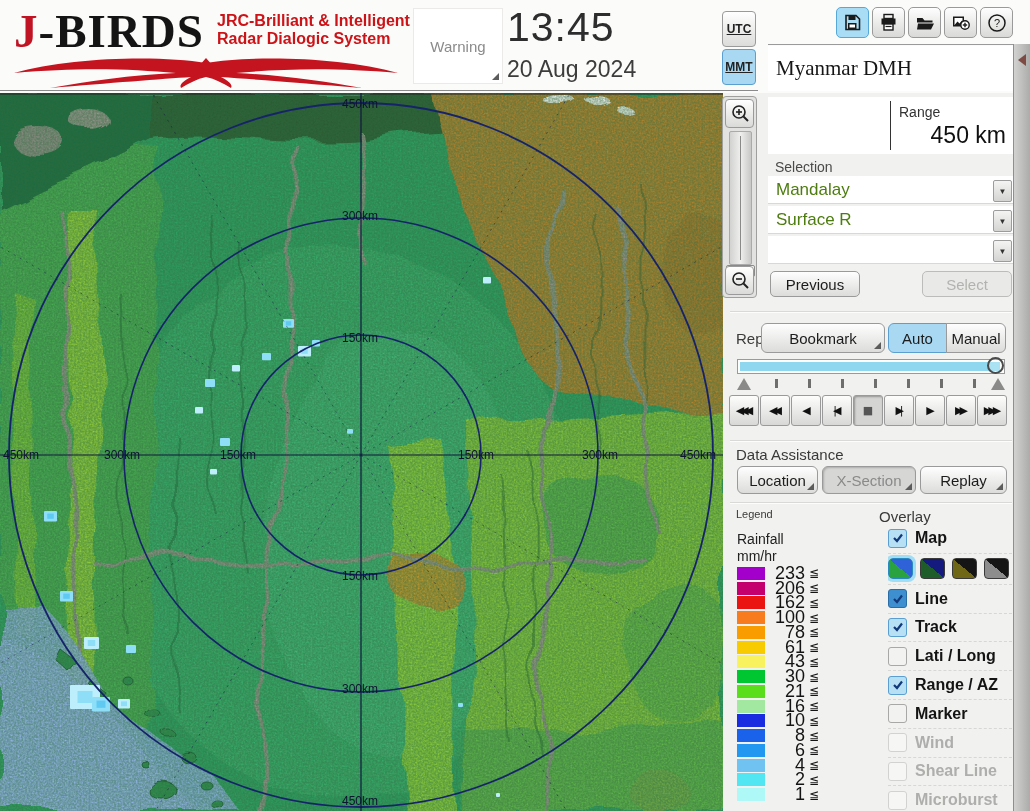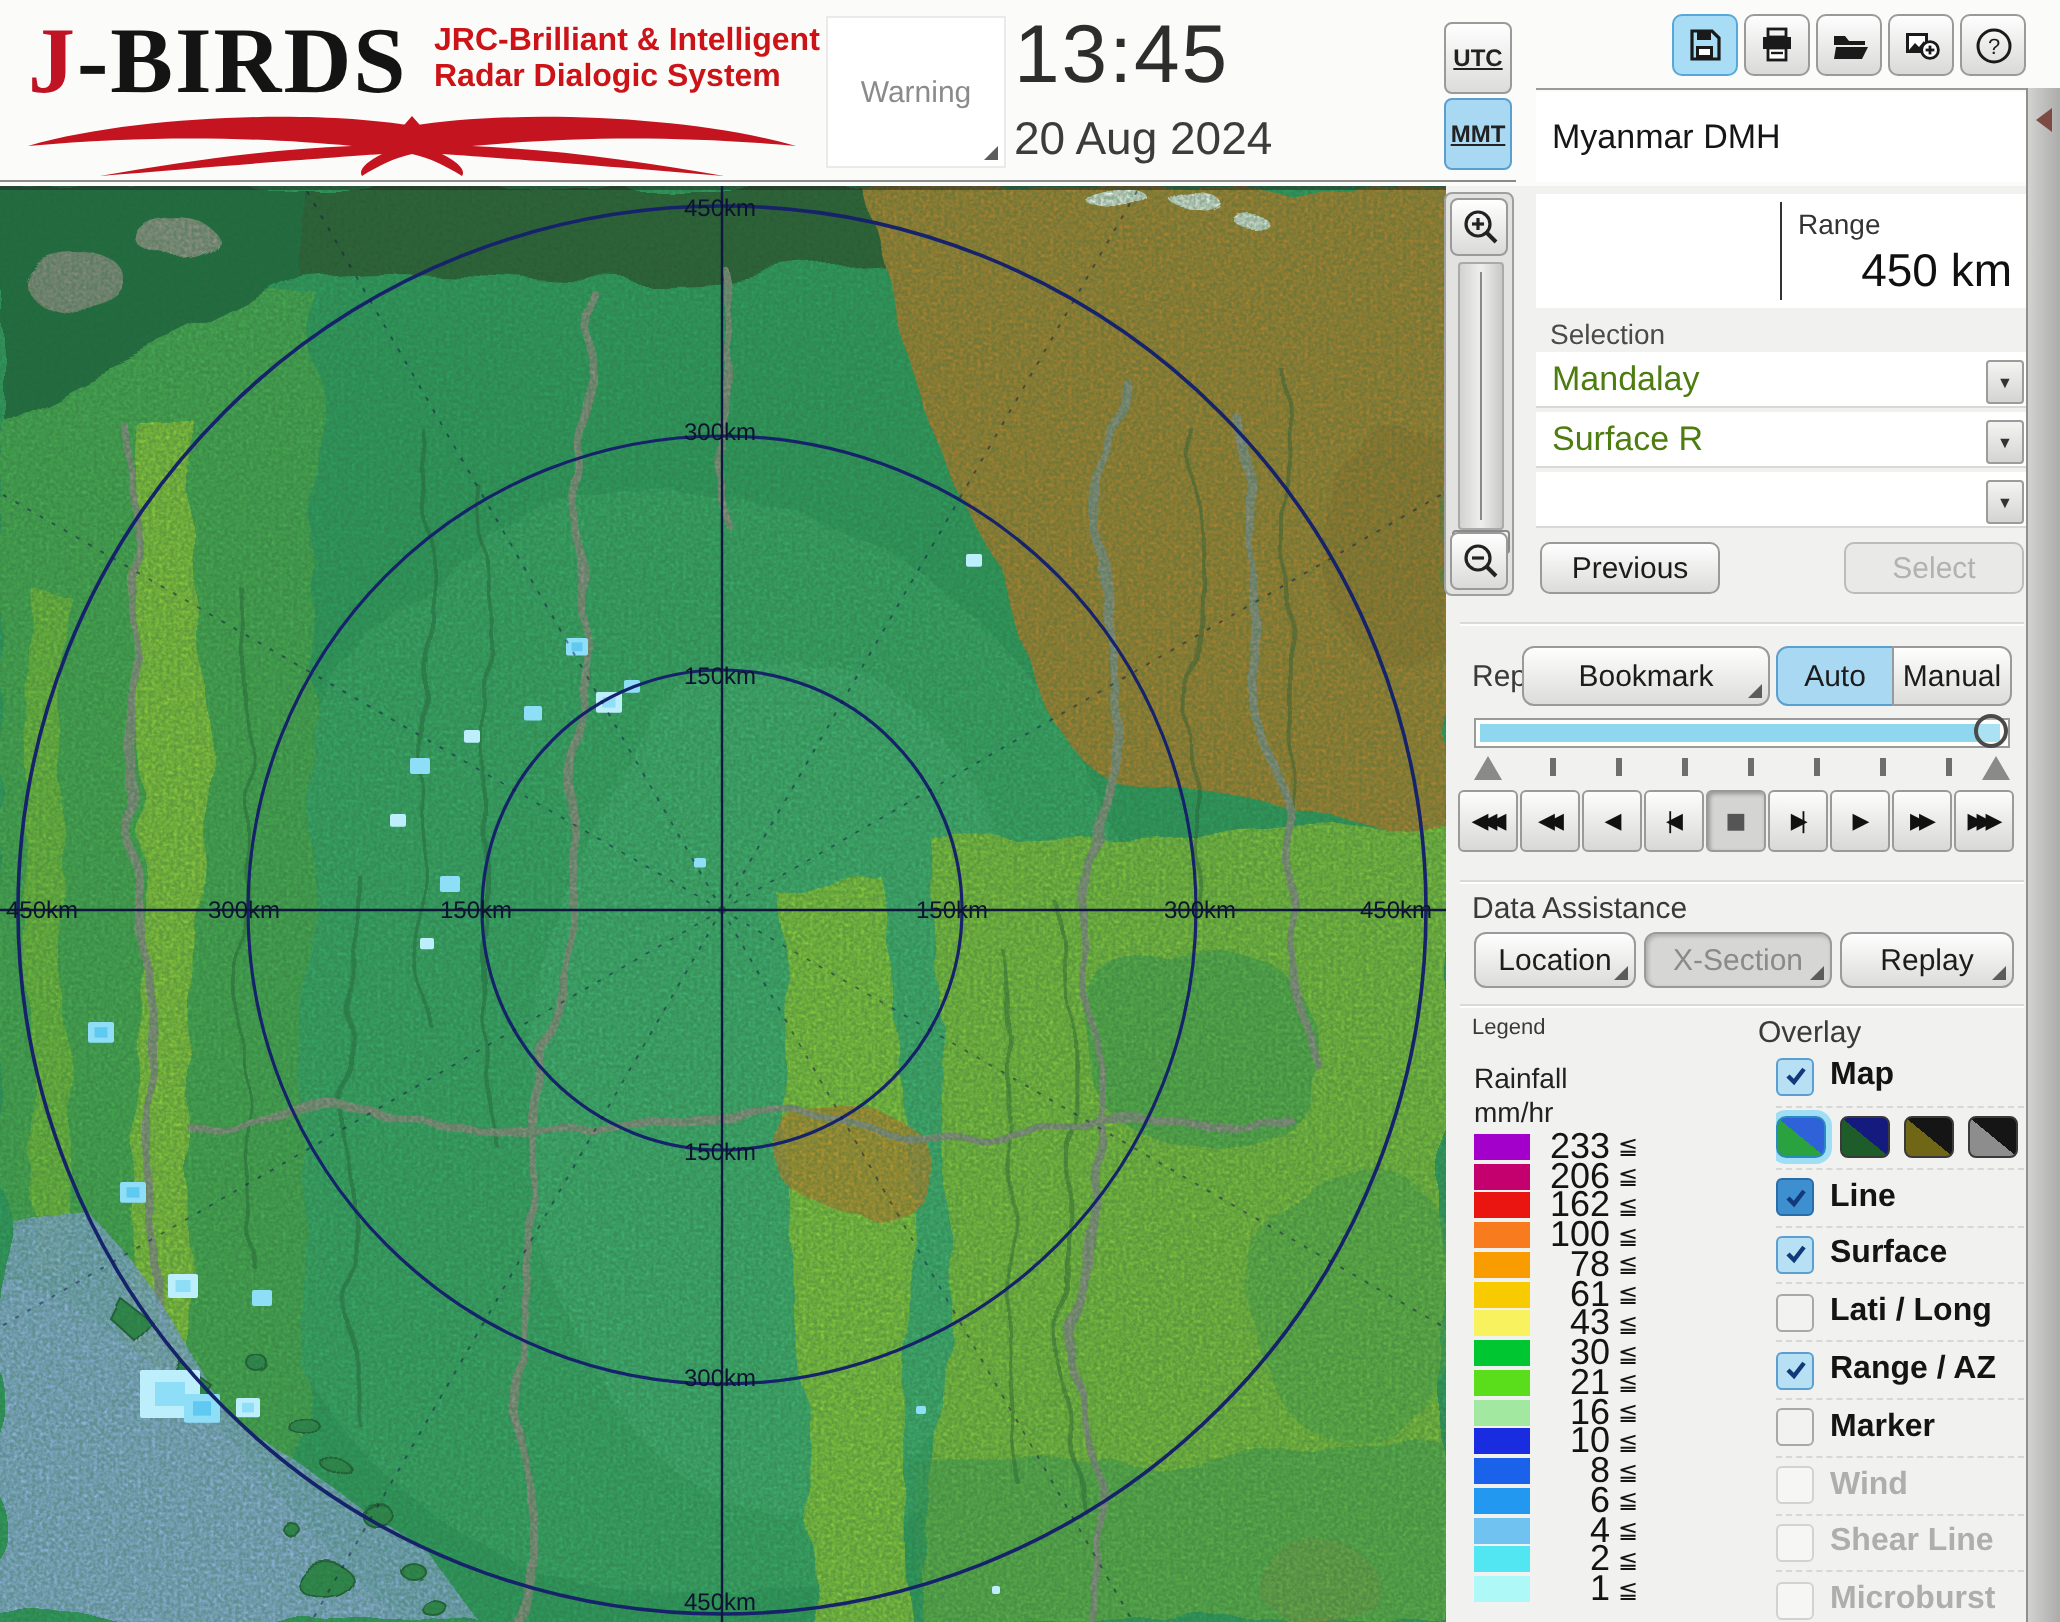--- a/index.html
+++ b/index.html
@@ -31,21 +31,21 @@
   .tool-btn.active{background:#a9ddf5;border-color:#56a8d8;}
   .tool-btn svg{display:block;}
   
   #side-strip{position:absolute;left:1013px;top:44px;width:17px;height:767px;
               background:linear-gradient(90deg,#d2d2d0,#a9a9a7);border-left:1px solid #8f8f8d;}
   #collapse-arrow{position:absolute;left:4px;top:10px;width:0;height:0;border-top:6px solid transparent;
                   border-bottom:6px solid transparent;border-right:8px solid #7d4b44;cursor:pointer;}
   
   #tb-sep{position:absolute;left:768px;top:44px;width:246px;height:1px;background:#9a9a9a;}
   #station-title{position:absolute;left:768px;top:46px;width:246px;height:45px;background:#ffffff;
-                 font-size:17px;color:#161616;line-height:45px;padding-left:8px;box-sizing:border-box;}
+                 font-size:21px;color:#161616;line-height:45px;padding-left:8px;box-sizing:border-box;font-family:Liberation Serif, serif;}
   #range-box{position:absolute;left:768px;top:97px;width:246px;height:57px;background:#ffffff;}
   #range-divider{position:absolute;left:122px;top:4px;width:1px;height:49px;background:#333;}
   #range-label{position:absolute;left:131px;top:7px;font-size:14px;color:#333;}
   #range-value{position:absolute;right:8px;bottom:5px;font-size:23px;color:#101010;}
   #selection-label{position:absolute;left:775px;top:159px;font-size:14px;color:#4a4a4a;}
   .dd-row{position:absolute;left:768px;width:246px;height:28px;background:#ffffff;border-bottom:1px solid #d8d8d6;box-sizing:border-box;}
   .dd-value{position:absolute;left:8px;top:0;font-size:17px;font-weight:normal;color:#4d7c0f;line-height:27px;}
   .dd-btn{position:absolute;right:2px;top:4px;width:17px;height:20px;border:1px solid #9c9c9c;border-radius:2px;
           background:linear-gradient(#f4f4f2,#d4d4d2);display:flex;align-items:center;justify-content:center;
           font-size:8px;color:#333;cursor:pointer;}
@@ -527,21 +527,21 @@
           </svg>
         </span>
         <span class="ov-label">Line</span>
       </div>
       <div class="ov-row">
         <span class="cb checked">
           <svg width="12" height="10" viewBox="0 0 12 10">
             <polyline points="2,5 5,8 10,1.5" fill="none" stroke="#123a7a" stroke-width="2.2"></polyline>
           </svg>
         </span>
-        <span class="ov-label">Surface</span>
+        <span class="ov-label">Track</span>
       </div>
       <div class="ov-row">
         <span class="cb"></span>
         <span class="ov-label">Lati / Long</span>
       </div>
       <div class="ov-row">
         <span class="cb checked">
           <svg width="12" height="10" viewBox="0 0 12 10">
             <polyline points="2,5 5,8 10,1.5" fill="none" stroke="#123a7a" stroke-width="2.2"></polyline>
           </svg>

